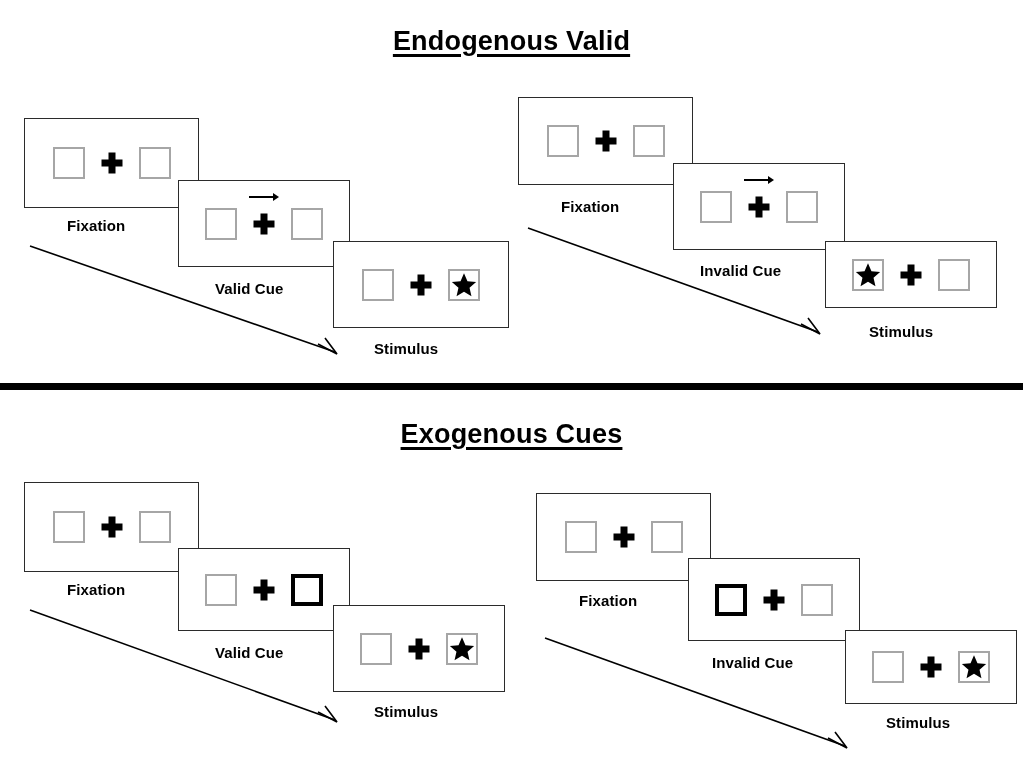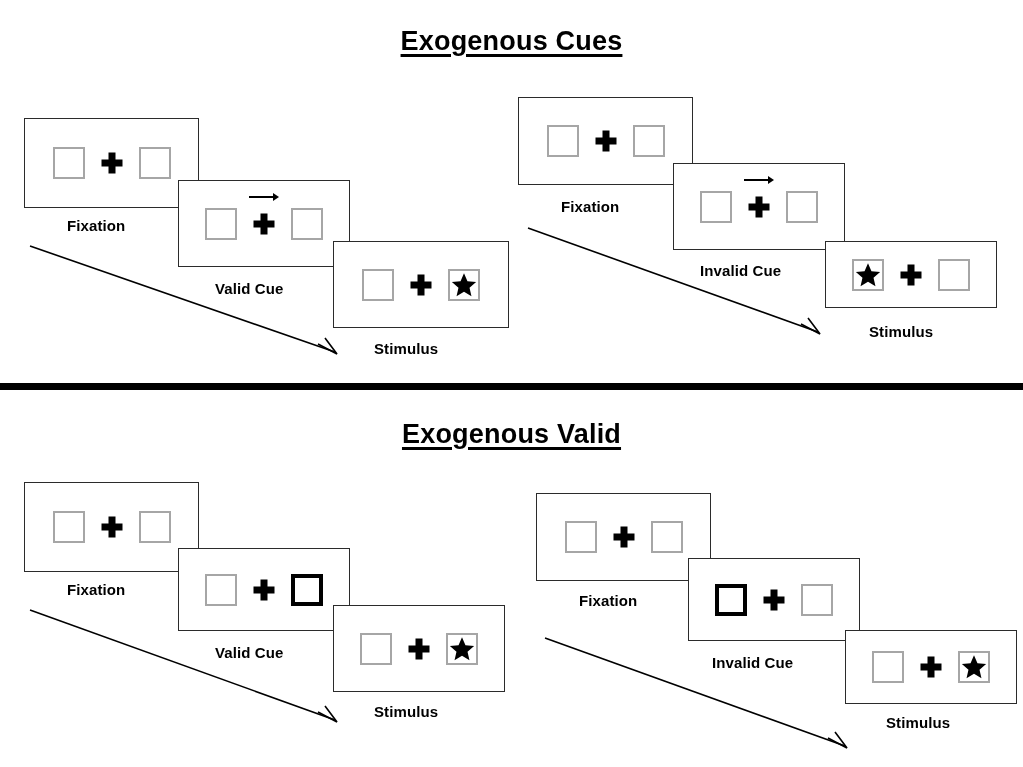--- a/index.html
+++ b/index.html
@@ -143,21 +143,21 @@
   
   .flow-arrow {
     position: absolute;
     pointer-events: none;
   }
   .flow-arrow svg { display: block; overflow: visible; }
 </style>
 </head>
 <body>
 
-<div class="section-title" id="title-endogenous">Exogenous Cues</div>
+<div class="section-title" id="title-endogenous">Endogenous Valid</div>
 
 <div class="sequence">
 
   <div class="panel" style="left:24px; top:118px; width:175px; height:90px;">
     <div class="panel-inner">
       <div class="box"></div>
       <div class="cross"></div>
       <div class="box"></div>
     </div>
   </div>
@@ -247,21 +247,21 @@
   <div class="flow-arrow" style="left:528px; top:228px;">
     <svg width="300" height="115" viewBox="0 0 300 115">
       <line x1="0" y1="0" x2="290" y2="104" stroke="#000" stroke-width="1.6"></line>
       <polyline points="273,96 292,106 280,90" fill="none" stroke="#000" stroke-width="1.6"></polyline>
     </svg>
   </div>
 </div>
 
 <div class="divider" id="section-divider"></div>
 
-<div class="section-title" id="title-exogenous">Exogenous Valid</div>
+<div class="section-title" id="title-exogenous">Exogenous Cues</div>
 
 <div class="sequence">
 
   <div class="panel" style="left:24px; top:482px; width:175px; height:90px;">
     <div class="panel-inner">
       <div class="box"></div>
       <div class="cross"></div>
       <div class="box"></div>
     </div>
   </div>

